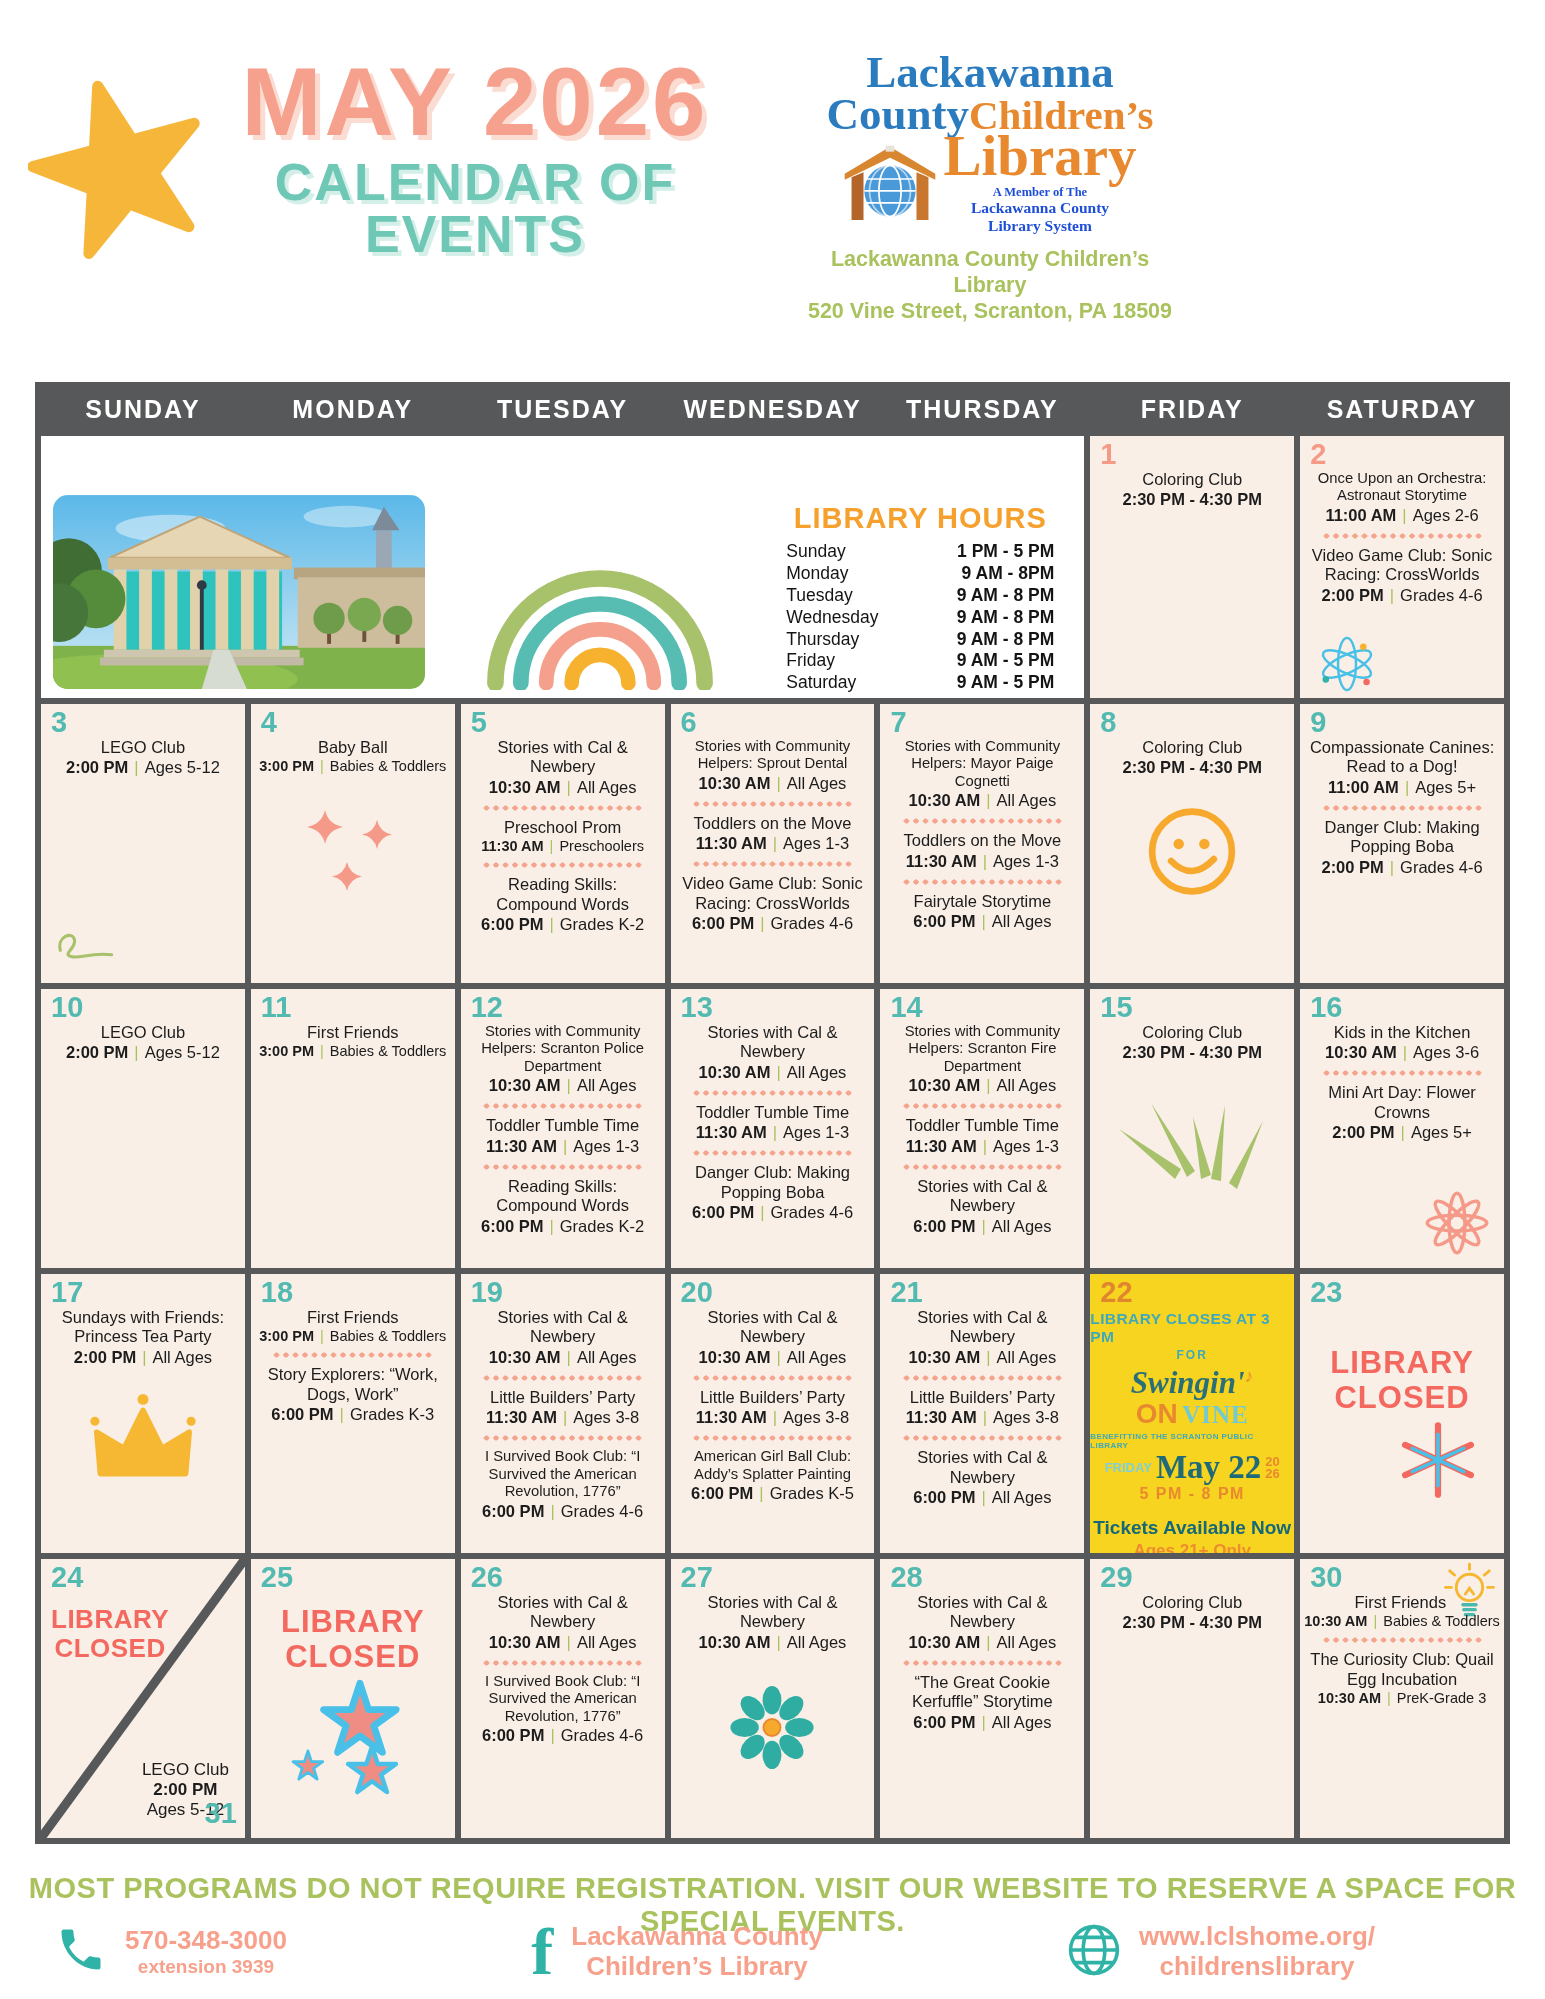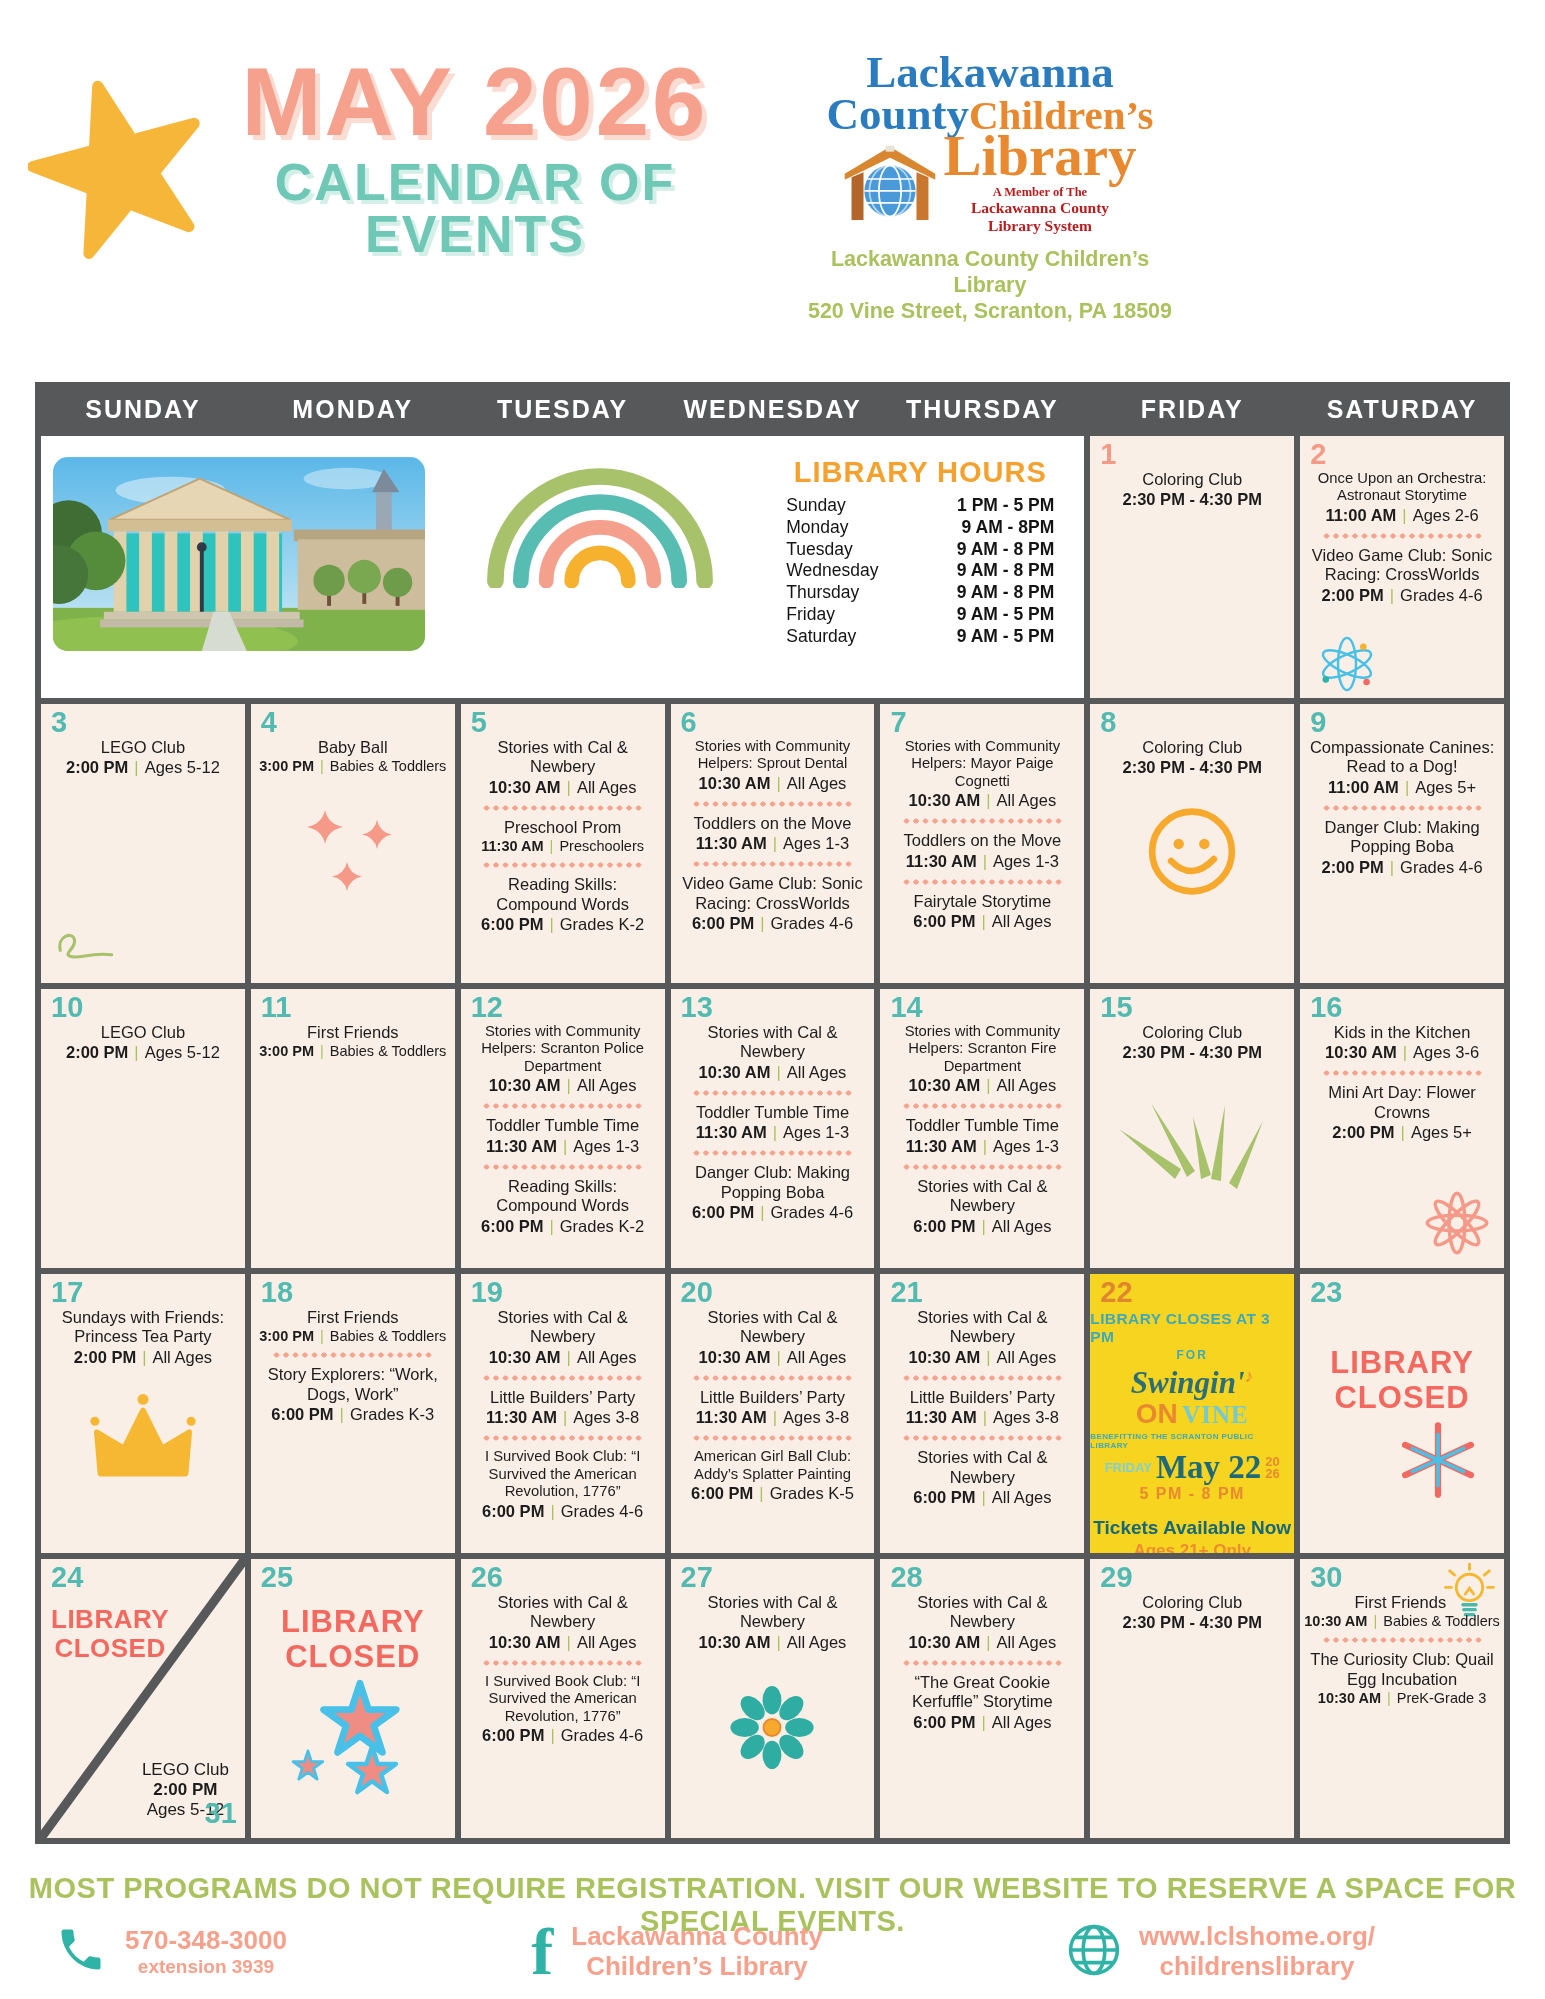--- a/index.html
+++ b/index.html
@@ -14,34 +14,34 @@
          text-shadow:4px 4px 0 #d4efe8;}
   .logo-block{position:absolute;left:795px;top:36px;width:390px;font-family:"Liberation Serif",serif;}
   .lg1{text-align:center;font-size:45px;font-weight:bold;color:#2b7bbf;line-height:1;}
   .lg2{text-align:center;line-height:.95;margin-top:-2px;}
   .lg2 .c{font-size:45px;font-weight:bold;color:#2b7bbf;}
   .lg2 .ch{font-size:41px;font-weight:bold;color:#e8892f;}
   .lgrow{display:flex;justify-content:center;align-items:flex-start;margin-top:-6px;gap:4px;}
   .globe-wrap{width:96px;flex:none;margin-top:4px;}
   .lgright{text-align:center;}
   .lg3{font-size:57px;font-weight:bold;color:#e8892f;line-height:.92;}
-  .member{color:#b91c1c;font-weight:bold;line-height:1.12;margin-top:3px;}
+  .member{color:#1d4ed8;font-weight:bold;line-height:1.12;margin-top:3px;}
   .member .m1{font-size:12.5px;}
   .member .m2,.member .m3{font-size:15.5px;}
   .addr{position:absolute;left:795px;top:232px;width:390px;text-align:center;color:#a9c25d;
         font-weight:bold;font-size:21.5px;line-height:1.22;}
   
   .calendar{position:absolute;left:35px;top:368px;width:1475px;box-sizing:border-box;
             display:grid;grid-template-columns:repeat(7,1fr);
             grid-template-rows:42px 262px repeat(4,279px);
             background:#57585a;gap:6px;padding:6px;}
   .wd{background:#57585a;color:#fff;font-size:25px;font-weight:700;letter-spacing:2px;
       display:flex;align-items:center;justify-content:center;}
   .cell{position:relative;background:#f9efe7;overflow:hidden;}
-  .cell.info{display:flex;align-items:flex-start;gap:11px;background:#fff;padding:20px 12px;}
+  .cell.info{display:flex;align-items:flex-end;gap:11px;background:#fff;padding:4px 12px;}
   .cell.special{background:#f7d41f;}
   .num{position:absolute;top:4px;left:10px;font-size:29px;font-weight:bold;line-height:1;z-index:2;}
   .num.teal{color:#52bab1}.num.coral{color:#f59a86}.num.orange{color:#e0862e}
   .evs{margin-top:34px;display:flex;flex-direction:column;align-items:center;position:relative;z-index:1;}
   .ev{text-align:center;}
   .ev-title{font-size:16.5px;line-height:1.18;color:#1c1c1c;max-width:192px;}
   .ev-title.sm{font-size:14.8px;}
   .ev-line{font-size:16.5px;margin-top:1px;color:#1c1c1c;}
   .ev-line.sm{font-size:14.5px;}
   .ev-time{font-weight:bold;}

